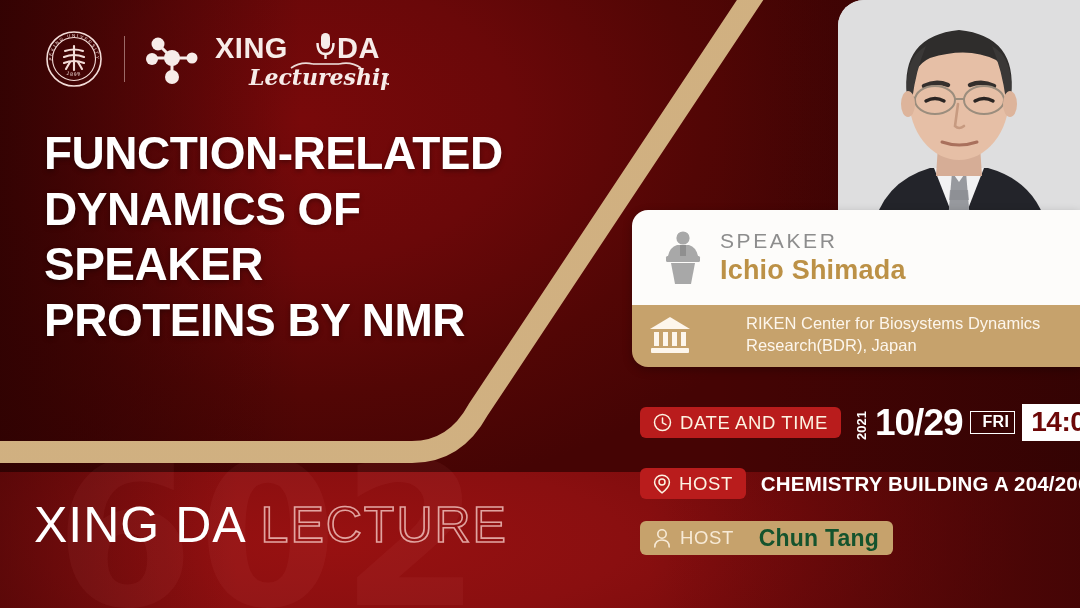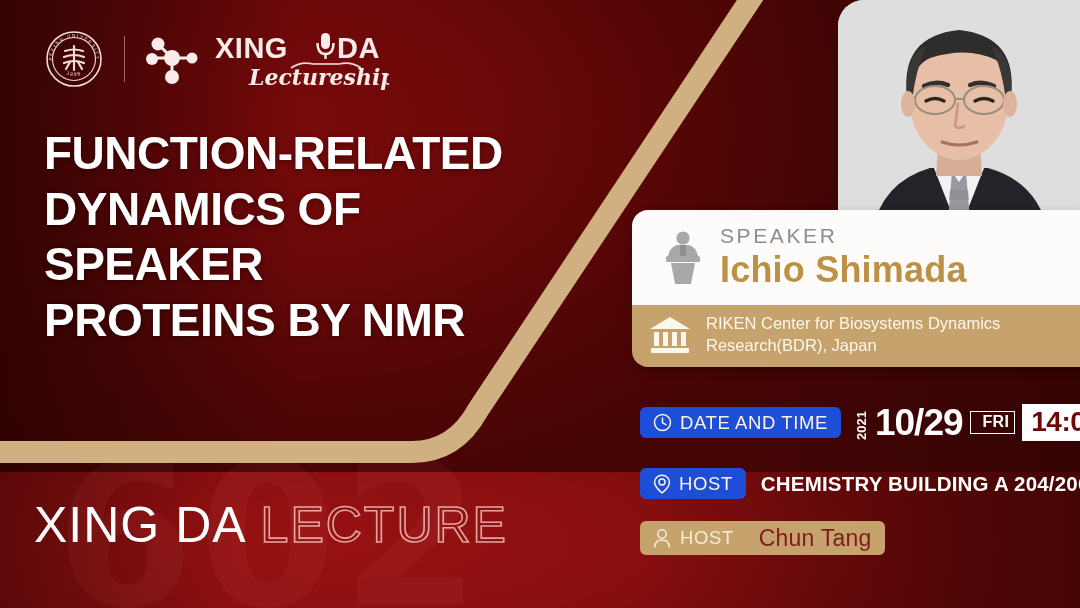--- a/index.html
+++ b/index.html
@@ -132,50 +132,51 @@
   .podium-icon { width: 46px; height: 56px; flex: none; margin-right: 14px; }
   .speaker-text { display: flex; flex-direction: column; justify-content: center; }
   .speaker-label {
     font-size: 21px;
     color: #8d8d8d;
     letter-spacing: 2.6px;
     line-height: 1.15;
     font-weight: 400;
   }
   .speaker-name {
-    font-size: 36px;
+    font-size: 27px;
     font-weight: 700;
     color: #bc9146;
     letter-spacing: .2px;
     line-height: 1.15;
     margin-top: 1px;
   }
   .speaker-bottom {
     background: #c6a26c;
     min-height: 62px;
     display: flex; align-items: center;
     padding: 8px 16px 10px 16px;
     box-sizing: border-box;
+    gap: 40px;
   }
   .bank-icon { width: 44px; height: 40px; flex: none; margin-right: 14px; }
   .affiliation {
     font-size: 16.5px;
     color: #fdf6ec;
     line-height: 1.32;
     max-width: 330px;
   }
 
   
   .info-row {
     position: absolute;
     display: flex;
     align-items: center;
   }
   .pill {
-    background: #1d4ed8;
+    background: #b91c1c;
     border-radius: 6px;
     height: 31px;
     display: flex; align-items: center;
     gap: 8px;
     padding: 0 13px;
     box-sizing: border-box;
     color: #fdf3e2;
     font-size: 18.5px;
     letter-spacing: .6px;
     white-space: nowrap;
@@ -246,23 +247,23 @@
     gap: 9px;
     padding: 0 14px 0 13px;
     box-sizing: border-box;
   }
   .host-label {
     color: #f7ead6;
     font-size: 18.5px;
     letter-spacing: .6px;
   }
   .host-name {
-    color: #7f1d1d;
+    color: #14532d;
     font-size: 23px;
-    font-weight: 400;
+    font-weight: 700;
     margin-left: 16px;
     letter-spacing: .2px;
   }
 </style>
 </head>
 <body>
 
 <div id="poster">
 
   <div class="bg-base"></div>

